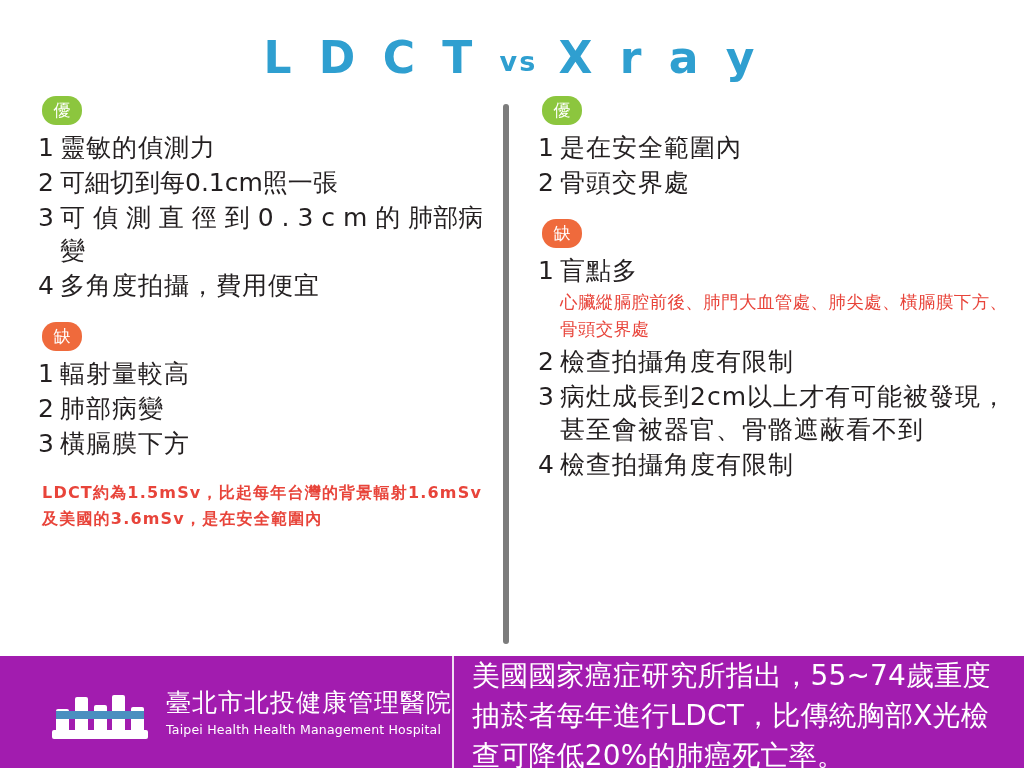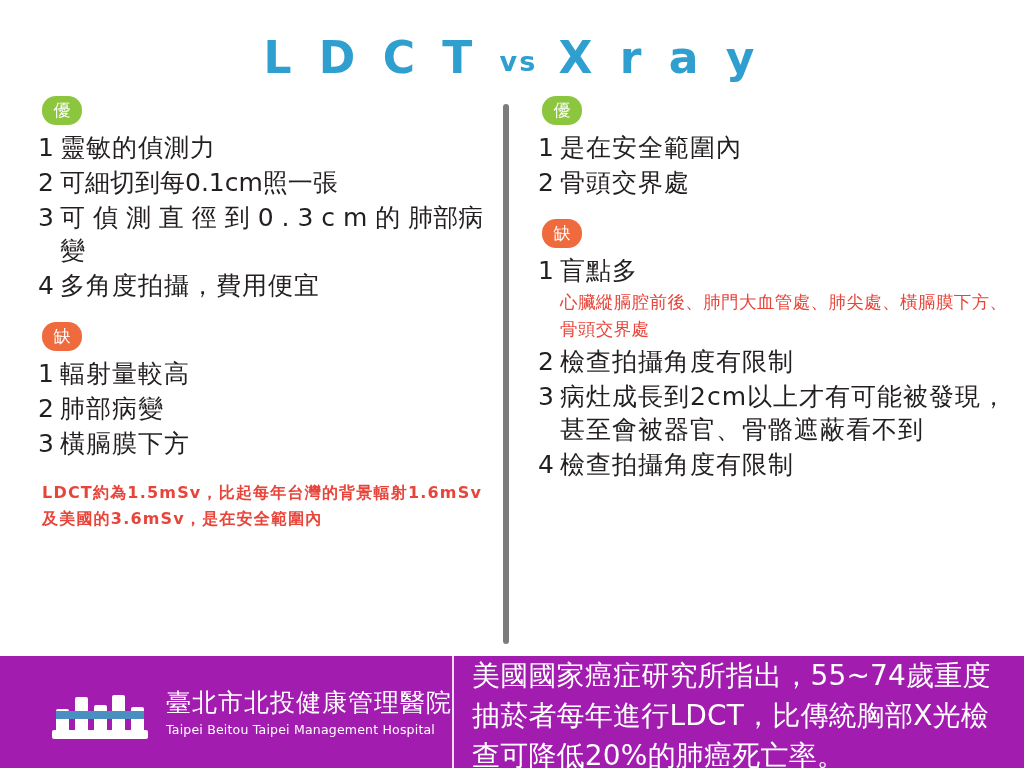--- a/index.html
+++ b/index.html
@@ -300,20 +300,20 @@
           <div class="bar" style="height:38px"></div>
           <div class="bar" style="height:30px"></div>
           <div class="bar" style="height:40px"></div>
           <div class="bar" style="height:28px"></div>
         </div>
         <div class="crossbar"></div>
         <div class="base"></div>
       </div>
       <div class="logo-text">
         <div class="zh">臺北市北投健康管理醫院</div>
-        <div class="en">Taipei Beitou Taipei Management Hospital</div>
+        <div class="en">Taipei Health Health Management Hospital</div>
       </div>
     </div>
     <div class="footer-sep"></div>
     <div class="footer-note">美國國家癌症研究所指出，55~74歲重度抽菸者每年進行LDCT，比傳統胸部X光檢查可降低20%的肺癌死亡率。</div>
   </div>
 
 </div>
 
 </body></html>

